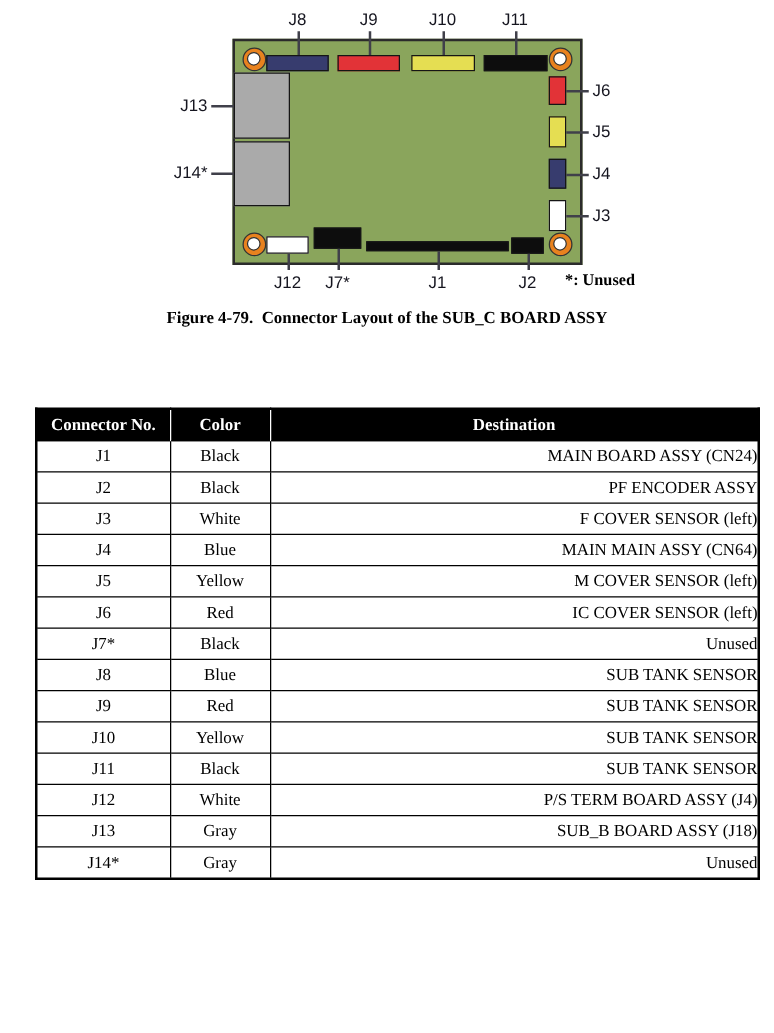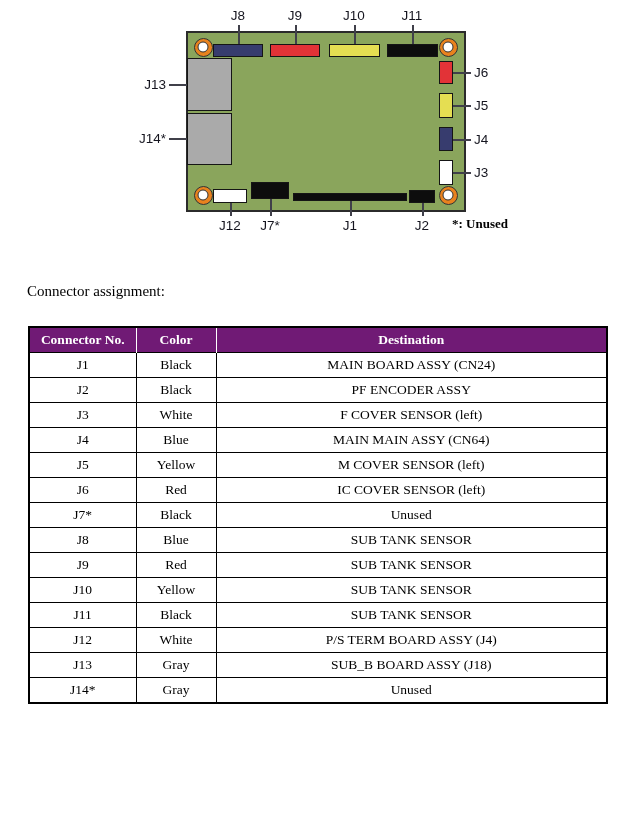--- a/index.html
+++ b/index.html
@@ -25,27 +25,27 @@
           font:bold 13px "Liberation Serif", serif; color:#000; }
 
   
   .caption { position:absolute; left:0; top:246px; width:619px; text-align:center;
           font:bold 13.5px "Liberation Serif", serif; white-space:pre; color:#000; }
   .intro { position:absolute; left:27px; top:283px; font:15px "Liberation Serif", serif; color:#000; }
 
   
   .asm-table { position:absolute; left:28px; top:326px; width:580px;
           border-collapse:collapse; border:2px solid #000; table-layout:fixed; }
-  .asm-table th { background:#701a75; color:#fff; font:bold 13.5px "Liberation Serif", serif;
+  .asm-table th { background:#000000; color:#fff; font:bold 13.5px "Liberation Serif", serif;
           height:24px; text-align:center; padding:0; }
   .asm-table th + th { border-left:1px solid #fff; }
   .asm-table td { border:1px solid #000; font:13.5px "Liberation Serif", serif;
           height:24px; padding:0; color:#000; }
   .asm-table td:nth-child(1), .asm-table td:nth-child(2) { text-align:center; }
-  .asm-table td:nth-child(3) { text-align:center; padding-left:0;margin-top:35px; }
+  .asm-table td:nth-child(3) { text-align:right; padding-left:0;margin-top:35px; }
 
   
   .note-icon { position:absolute; left:28px; top:712px; width:72px; height:81px;
           background:#0d0d0d; border-radius:9px; overflow:hidden; }
   .note-icon-label { margin-top:3px; text-align:center;
           font:bold 11px "Liberation Sans", sans-serif; color:#f2e205;
           transform:scaleX(0.9); transform-origin:center; white-space:nowrap; }
   .note-icon svg { display:block; margin:1px auto 0; }
   .note-box { position:absolute; left:106px; top:712px; width:506px; height:91px;
           border:2px solid #000; box-sizing:border-box; background:#fff; }
@@ -101,22 +101,22 @@
       <div class="leader" style="left: 270px; top: 199px; width: 1.5px; height: 17px;"></div>
       <div class="conn-label anchor-bottom" style="left: 270px; top: 218px;">J7*</div>
       <div class="conn" style="left: 293px; top: 193px; width: 114px; height: 8px; background: rgb(13, 13, 13);"></div>
       <div class="leader" style="left: 350px; top: 201px; width: 1.5px; height: 15px;"></div>
       <div class="conn-label anchor-bottom" style="left: 350px; top: 218px;">J1</div>
       <div class="conn" style="left: 409px; top: 190px; width: 26px; height: 13px; background: rgb(13, 13, 13);"></div>
       <div class="leader" style="left: 422px; top: 203px; width: 1.5px; height: 13px;"></div>
       <div class="conn-label anchor-bottom" style="left: 422px; top: 218px;">J2</div>
     </div>
 
-
-  <div class="intro">Connector assignment:</div>
+  <div class="caption">Figure 4-79.  Connector Layout of the SUB_C BOARD ASSY</div>
+
 
   <table class="asm-table">
     <colgroup>
       <col style="width:107px">
         <col style="width:80px">
         <col>
     </colgroup>
     <thead>
       <tr id="thead-row">
           <th>Connector No.</th>

